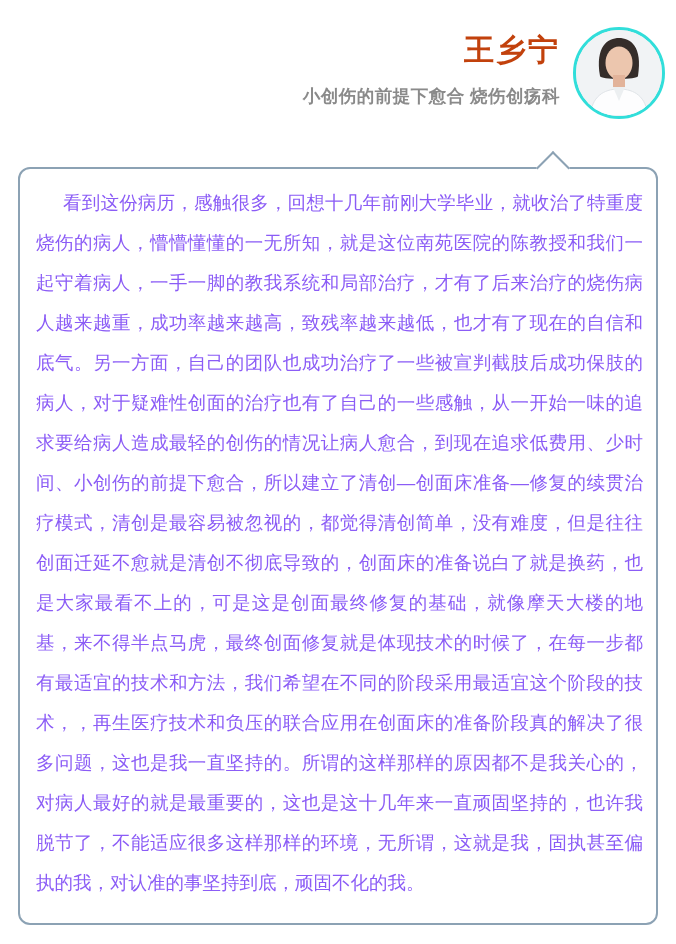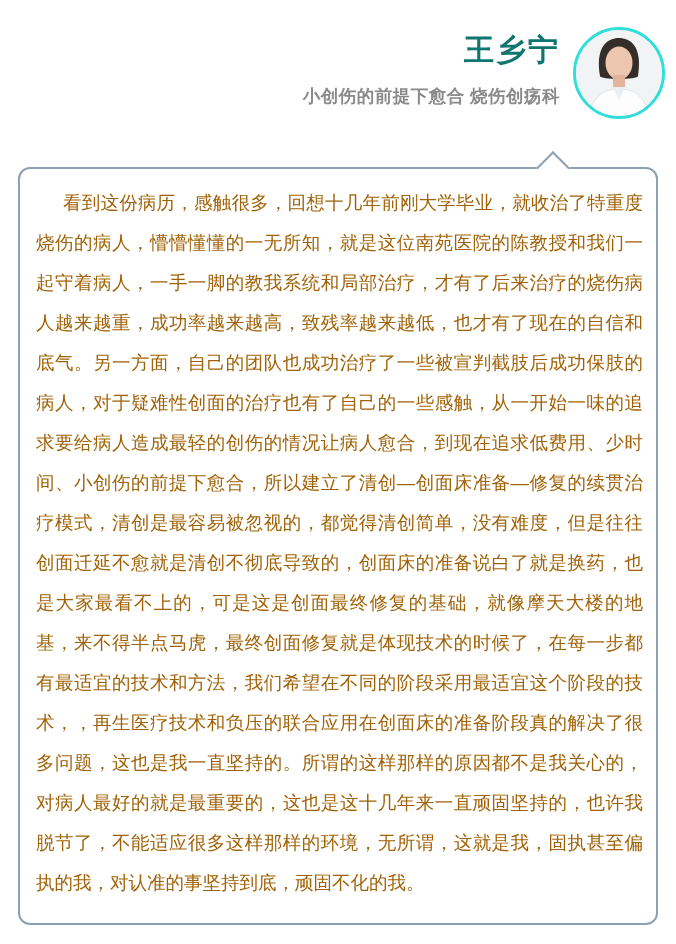--- a/index.html
+++ b/index.html
@@ -6,21 +6,21 @@
   body{
     font-family:"Liberation Sans",sans-serif;
     width:676px;height:944px;position:relative;overflow:hidden;
   }
   .page{position:relative;width:676px;height:944px;background:#ffffff;}
 
   
   .doctor-name{
     position:absolute;top:30px;right:116px;
     font-size:30px;font-weight:bold;letter-spacing:2px;
-    color:#0f766e;white-space:nowrap;font-family:Liberation Mono, monospace;
+    color:#c2410c;white-space:nowrap;font-family:Liberation Mono, monospace;
   }
   .doctor-affiliation{
     position:absolute;top:84px;right:116px;
     font-size:17.5px;font-weight:bold;letter-spacing:0.5px;
     color:#8a8a8a;white-space:nowrap;
   }
   .avatar{
     position:absolute;top:27px;right:11px;
     width:86px;height:86px;border-radius:50%;
     border:3px solid #31deda;overflow:hidden;background:#f1f3f5;
@@ -35,21 +35,21 @@
     border:2px solid #8ca2b4;border-radius:12px;
   }
   .bubble-caret{
     position:absolute;top:-13px;left:521px;
     width:22px;height:22px;background:#ffffff;
     border-top:2px solid #8ca2b4;border-left:2px solid #8ca2b4;
     transform:rotate(45deg);
   }
   .bubble-text{
     margin:0;padding:14px 13px 0 16px;
-    font-size:18.5px;line-height:40px;color:#a16207;
+    font-size:18.5px;line-height:40px;color:#8b5cf6;
     text-align:justify;text-indent:27px;
   }
 </style>
 </head>
 <body>
 
 <div class="page">
 
   <div class="doctor-name">王乡宁</div>
 

